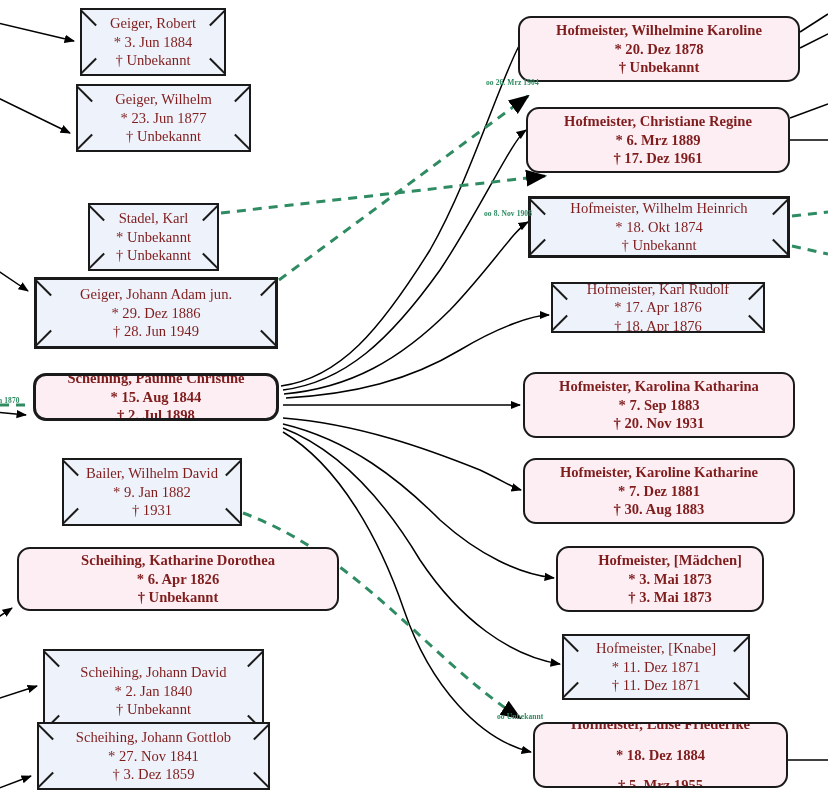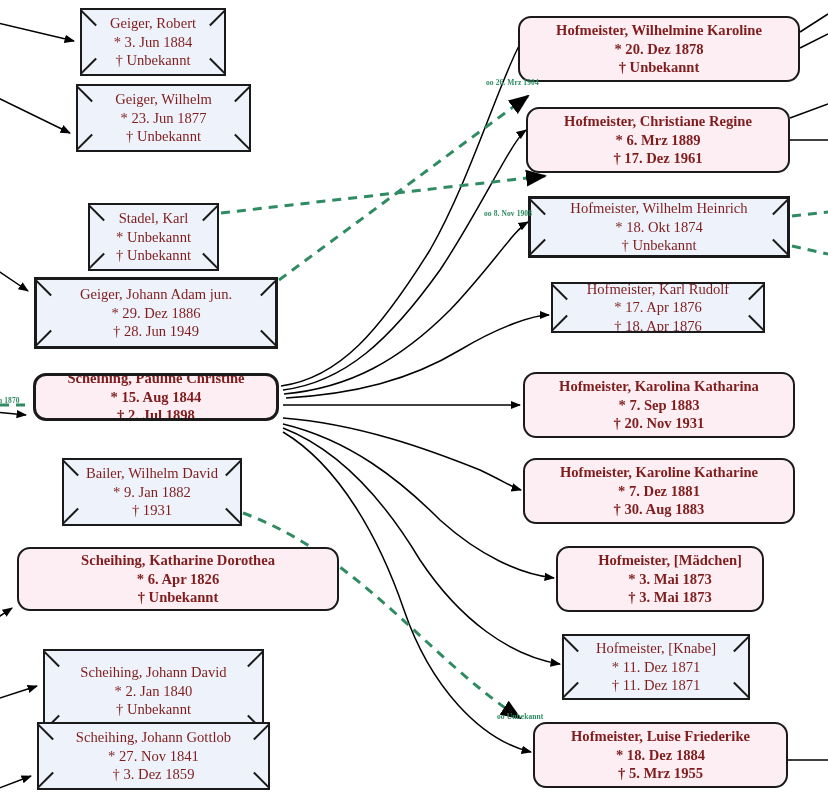--- a/index.html
+++ b/index.html
@@ -236,21 +236,21 @@
       </div>
       <div class="node male" style="left: 562px; top: 634px; width: 188px; height: 66px;">
         <span class="corner c-tl"></span>
         <span class="corner c-tr"></span>
         <span class="corner c-bl"></span>
         <span class="corner c-br"></span>
         <span class="ln">Hofmeister, [Knabe]</span>
         <span class="ln">* 11. Dez 1871</span>
         <span class="ln">† 11. Dez 1871</span>
       </div>
-      <div class="node female" style="left: 533px; top: 722px; width: 255px; height: 66px;">
+      <div class="node female" style="left: 533px; top: 722px; width: 255px; height: 66px; gap: 12px;">
         <span class="ln">Hofmeister, Luise Friederike</span>
         <span class="ln">* 18. Dez 1884</span>
         <span class="ln">† 5. Mrz 1955</span>
       </div>
     </div>
   <div id="labels">
       <div class="marriage-label" style="left: 486px; top: 78px;">oo 26. Mrz 1904</div>
       <div class="marriage-label" style="left: 484px; top: 165px; margin-top: 44px;">oo 8. Nov 1908</div>
       <div class="marriage-label" style="left: 484px; top: 712px; margin-left: 13px;">oo Unbekannt</div>
       <div class="marriage-label" style="left: -2px; top: 396px;">n 1870</div>

